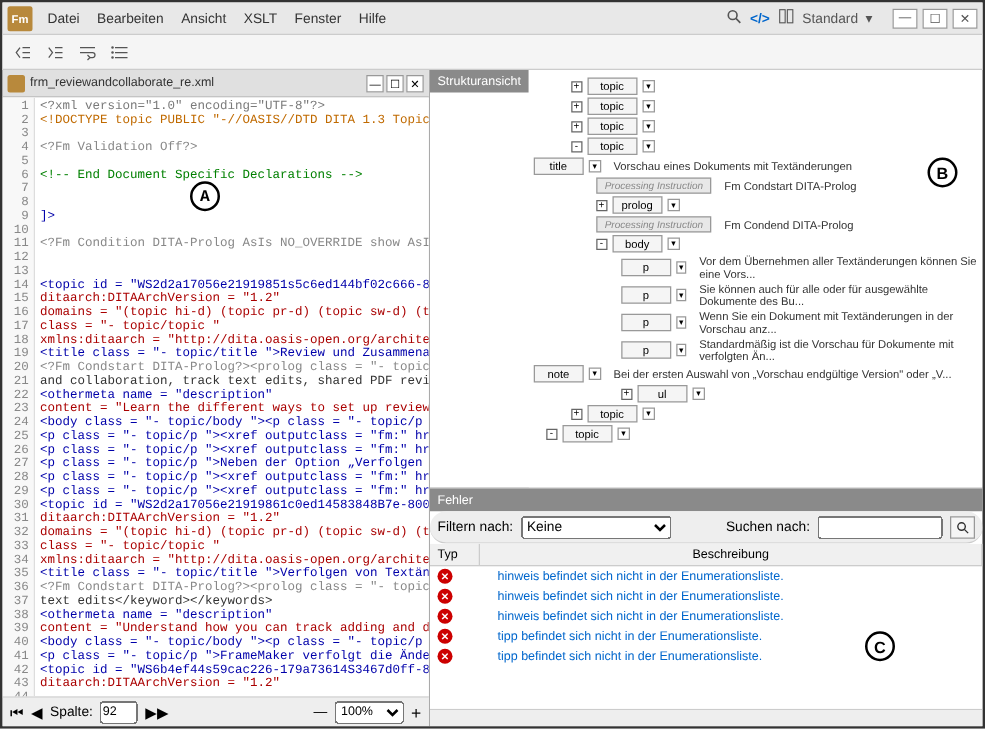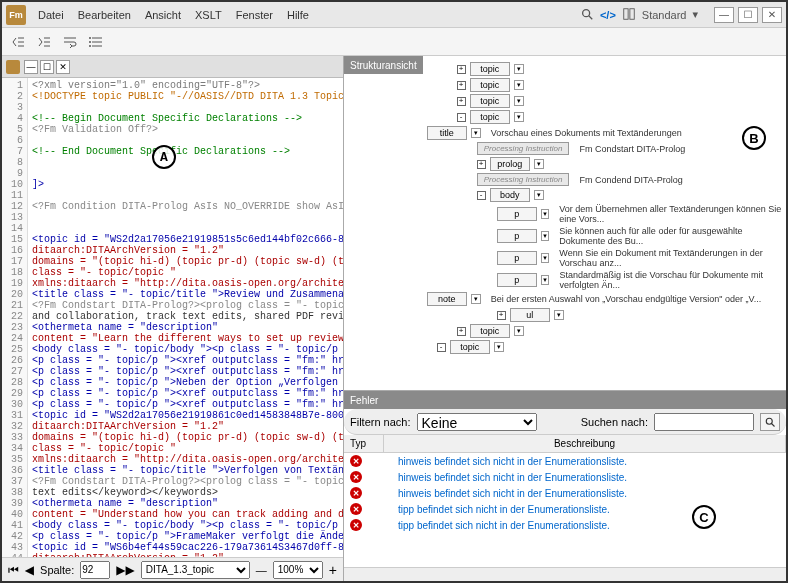--- a/index.html
+++ b/index.html
@@ -41,21 +41,21 @@
 .panel-header { height: 18px; background: #8a8a8a; color: #fff; font-size: 10px; display: flex; align-items: center; padding: 0 6px; }
 .struct-body { flex: 1; overflow: auto; padding: 4px; background: #fff; font-size: 9px; position: relative; }
 .tree-node { display: flex; align-items: center; gap: 4px; margin: 2px 0; }
 .node-box { border: 1px solid #999; background: #f5f5f5; padding: 1px 6px; font-size: 9px; min-width: 40px; text-align: center; }
 .node-box.pi-node { background: #e8e8e8; color: #888; font-style: italic; font-size: 8px; min-width: 80px; }
 .node-dd { width: 10px; height: 10px; border: 1px solid #999; background: #fff; display: flex; align-items: center; justify-content: center; font-size: 7px; }
 .node-toggle { width: 9px; height: 9px; border: 1px solid #666; display: flex; align-items: center; justify-content: center; font-size: 8px; background: #fff; line-height: 1; }
 .node-text { font-size: 9px; color: #333; margin-left: 6px; }
 .error-panel { height: 190px; display: flex; flex-direction: column; }
 .error-filter { height: 26px; background: #eee; display: flex; align-items: center; padding: 0 6px; gap: 6px; border-bottom: 1px solid #ccc; border-radius: 13px; }
-.error-filter select, .error-filter input { font-size: 14px; height: 18px; }
+.error-filter select, .error-filter input { font-size: 11px; height: 18px; }
 .error-table { flex: 1; overflow: auto; background: #fff; position: relative; }
 .error-header { display: flex; background: #f0f0f0; border-bottom: 1px solid #ccc; font-size: 10px; }
 .error-header div { padding: 3px 6px; border-right: 1px solid #ccc; }
 .error-row { display: flex; align-items: center; padding: 2px 6px; gap: 8px; }
 .err-icon { width: 12px; height: 12px; background: #c00; border-radius: 50%; display: flex; align-items: center; justify-content: center; color: #fff; font-size: 8px; font-weight: bold; }
 .err-msg { font-size: 10px; color: #0066cc; }
 .search-btn { width: 20px; height: 18px; border: 1px solid #999; background: #f5f5f5; display: flex; align-items: center; justify-content: center; }
 .bottom-scroll { height: 14px; background: #eee; border-top: 1px solid #ccc; }
 </style>
 </head>
@@ -125,20 +125,21 @@
           <circle cx="2" cy="8" r="1" fill="#555"></circle>
           <circle cx="2" cy="12" r="1" fill="#555"></circle>
         </svg>
       </div>
   </div>
 
   <div class="main-area">
     <div class="left-pane">
       <div class="tab-bar">
         <div class="tab-icon"></div>
+        <span class="tab-title">frm_reviewandcollaborate_re.xml</span>
         <div class="tab-controls">
           <div>—</div>
           <div>☐</div>
           <div>✕</div>
         </div>
       </div>
       <div class="code-area">
         <div class="gutter" id="gutter">
             <div>1</div>
             <div>2</div>
@@ -182,21 +183,20 @@
             <div>40</div>
             <div>41</div>
             <div>42</div>
             <div>43</div>
             <div>44</div>
           </div>
         <div class="code-lines" id="codelines">
             <div class="xml-decl">&lt;?xml version="1.0" encoding="UTF-8"?&gt;</div>
             <div class="doctype">&lt;!DOCTYPE topic PUBLIC "-//OASIS//DTD DITA 1.3 Topic//EN" "technica</div>
             <div class="">&nbsp;</div>
-            <div class="comment">&lt;!-- Begin Document Specific Declarations --&gt;</div>
             <div class="pi">&lt;?Fm Validation Off?&gt;</div>
             <div class="">&nbsp;</div>
             <div class="comment">&lt;!-- End Document Specific Declarations --&gt;</div>
             <div class="">&nbsp;</div>
             <div class="">&nbsp;</div>
             <div class="tag">]&gt;</div>
             <div class="">&nbsp;</div>
             <div class="pi">&lt;?Fm Condition DITA-Prolog AsIs NO_OVERRIDE show AsIs?&gt;</div>
             <div class="">&nbsp;</div>
             <div class="">&nbsp;</div>
@@ -232,21 +232,20 @@
             <div class="attr">    ditaarch:DITAArchVersion = "1.2"</div>
           </div>
         <div class="marker" style="left:150px;top:67px">A</div>
       </div>
       <div class="status-bar">
         <span style="font-size:12px;cursor:pointer">⏮</span>
         <span style="font-size:12px;cursor:pointer">◀</span>
         <span>Spalte:</span>
         <input style="width: 30px;" value="92">
         <span style="font-size:12px;cursor:pointer">▶▶</span>
-        <select style="width:120px"><option>DITA_1.3_topic</option></select>
         <span style="margin-left:auto">—</span>
         <select style="width:55px"><option>100%</option></select>
         <span style="font-size:14px;cursor:pointer">+</span>
       </div>
     </div>
 
     <div class="right-pane">
       <div class="struct-panel">
         <div class="panel-header">Strukturansicht</div>
         <div class="struct-body" id="structbody">

